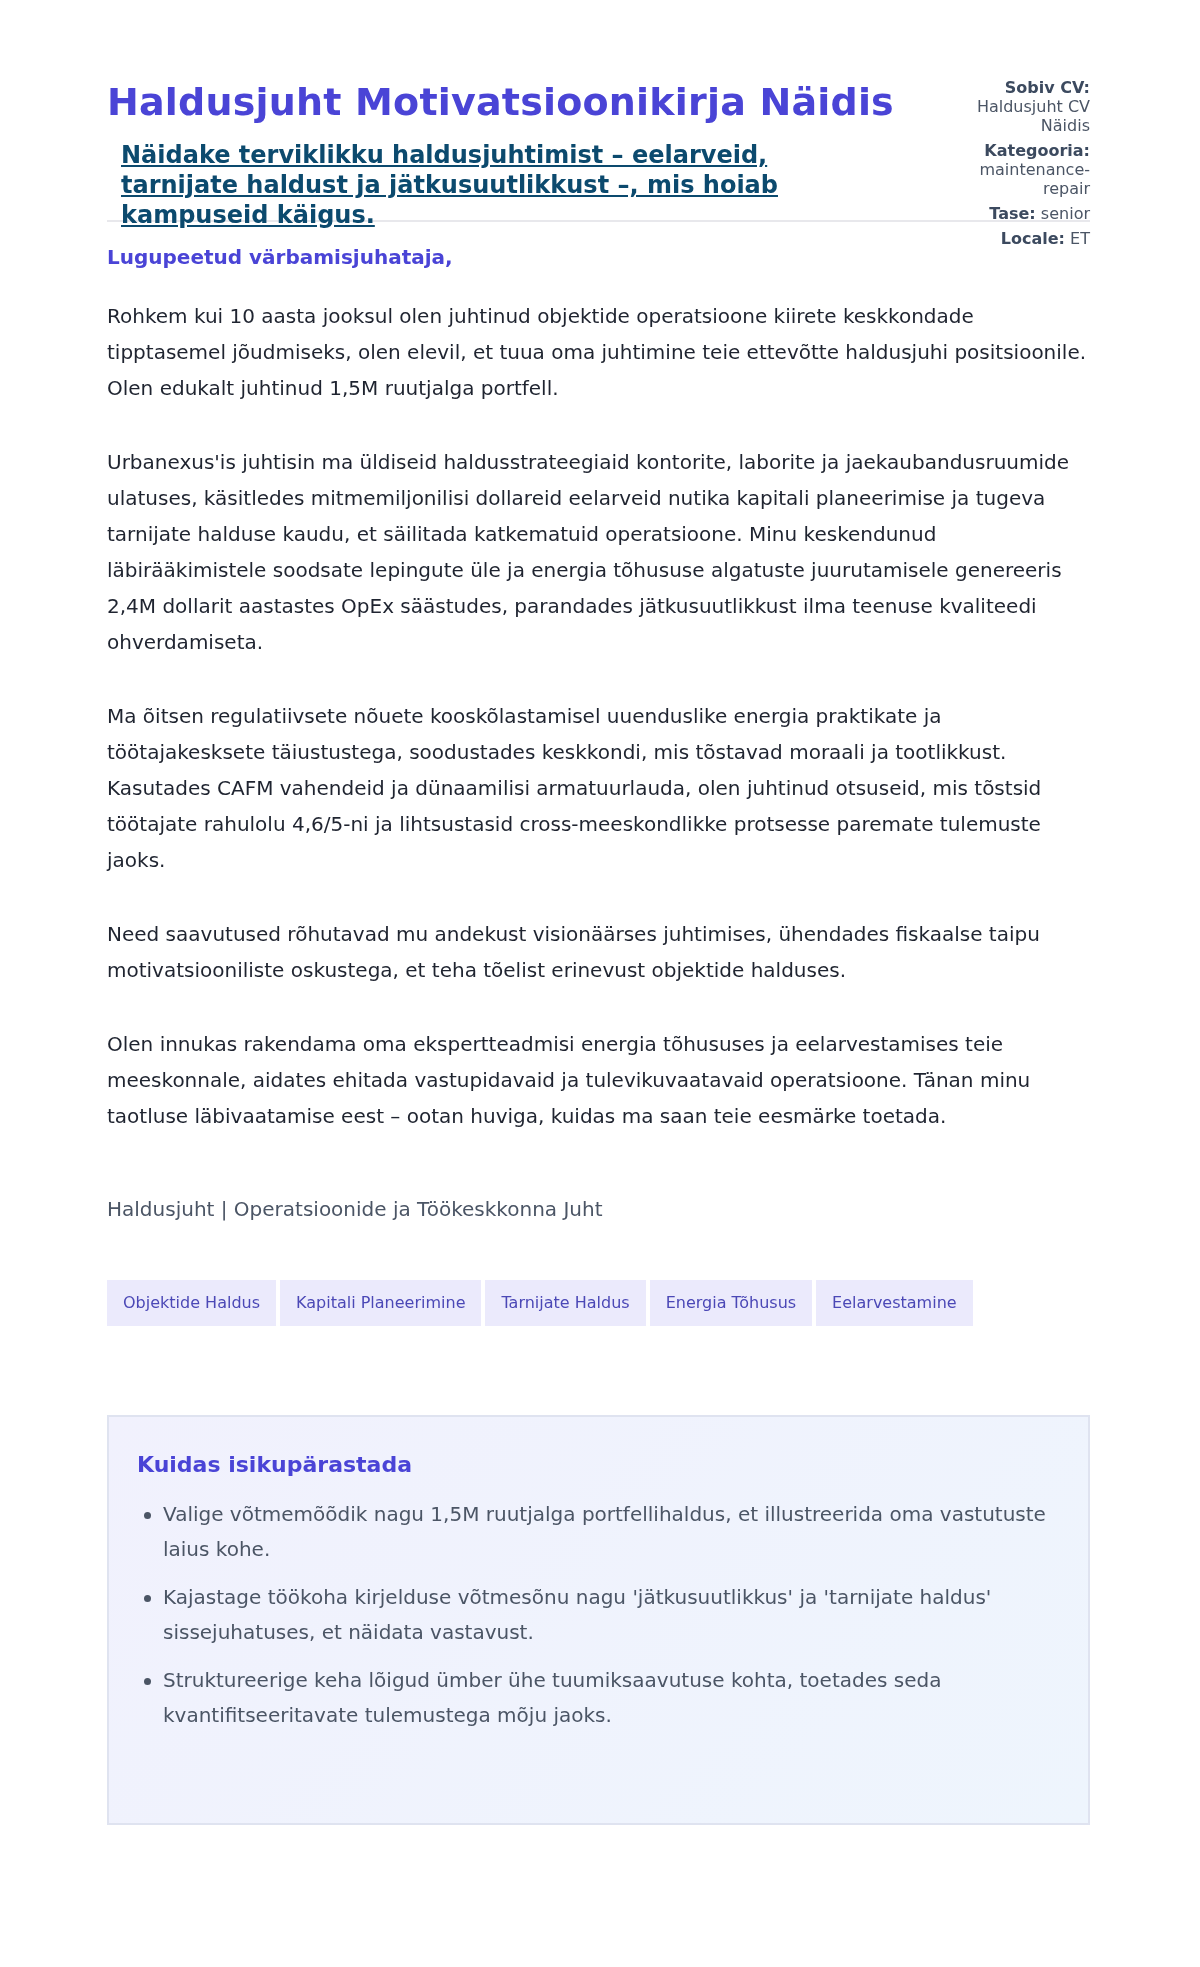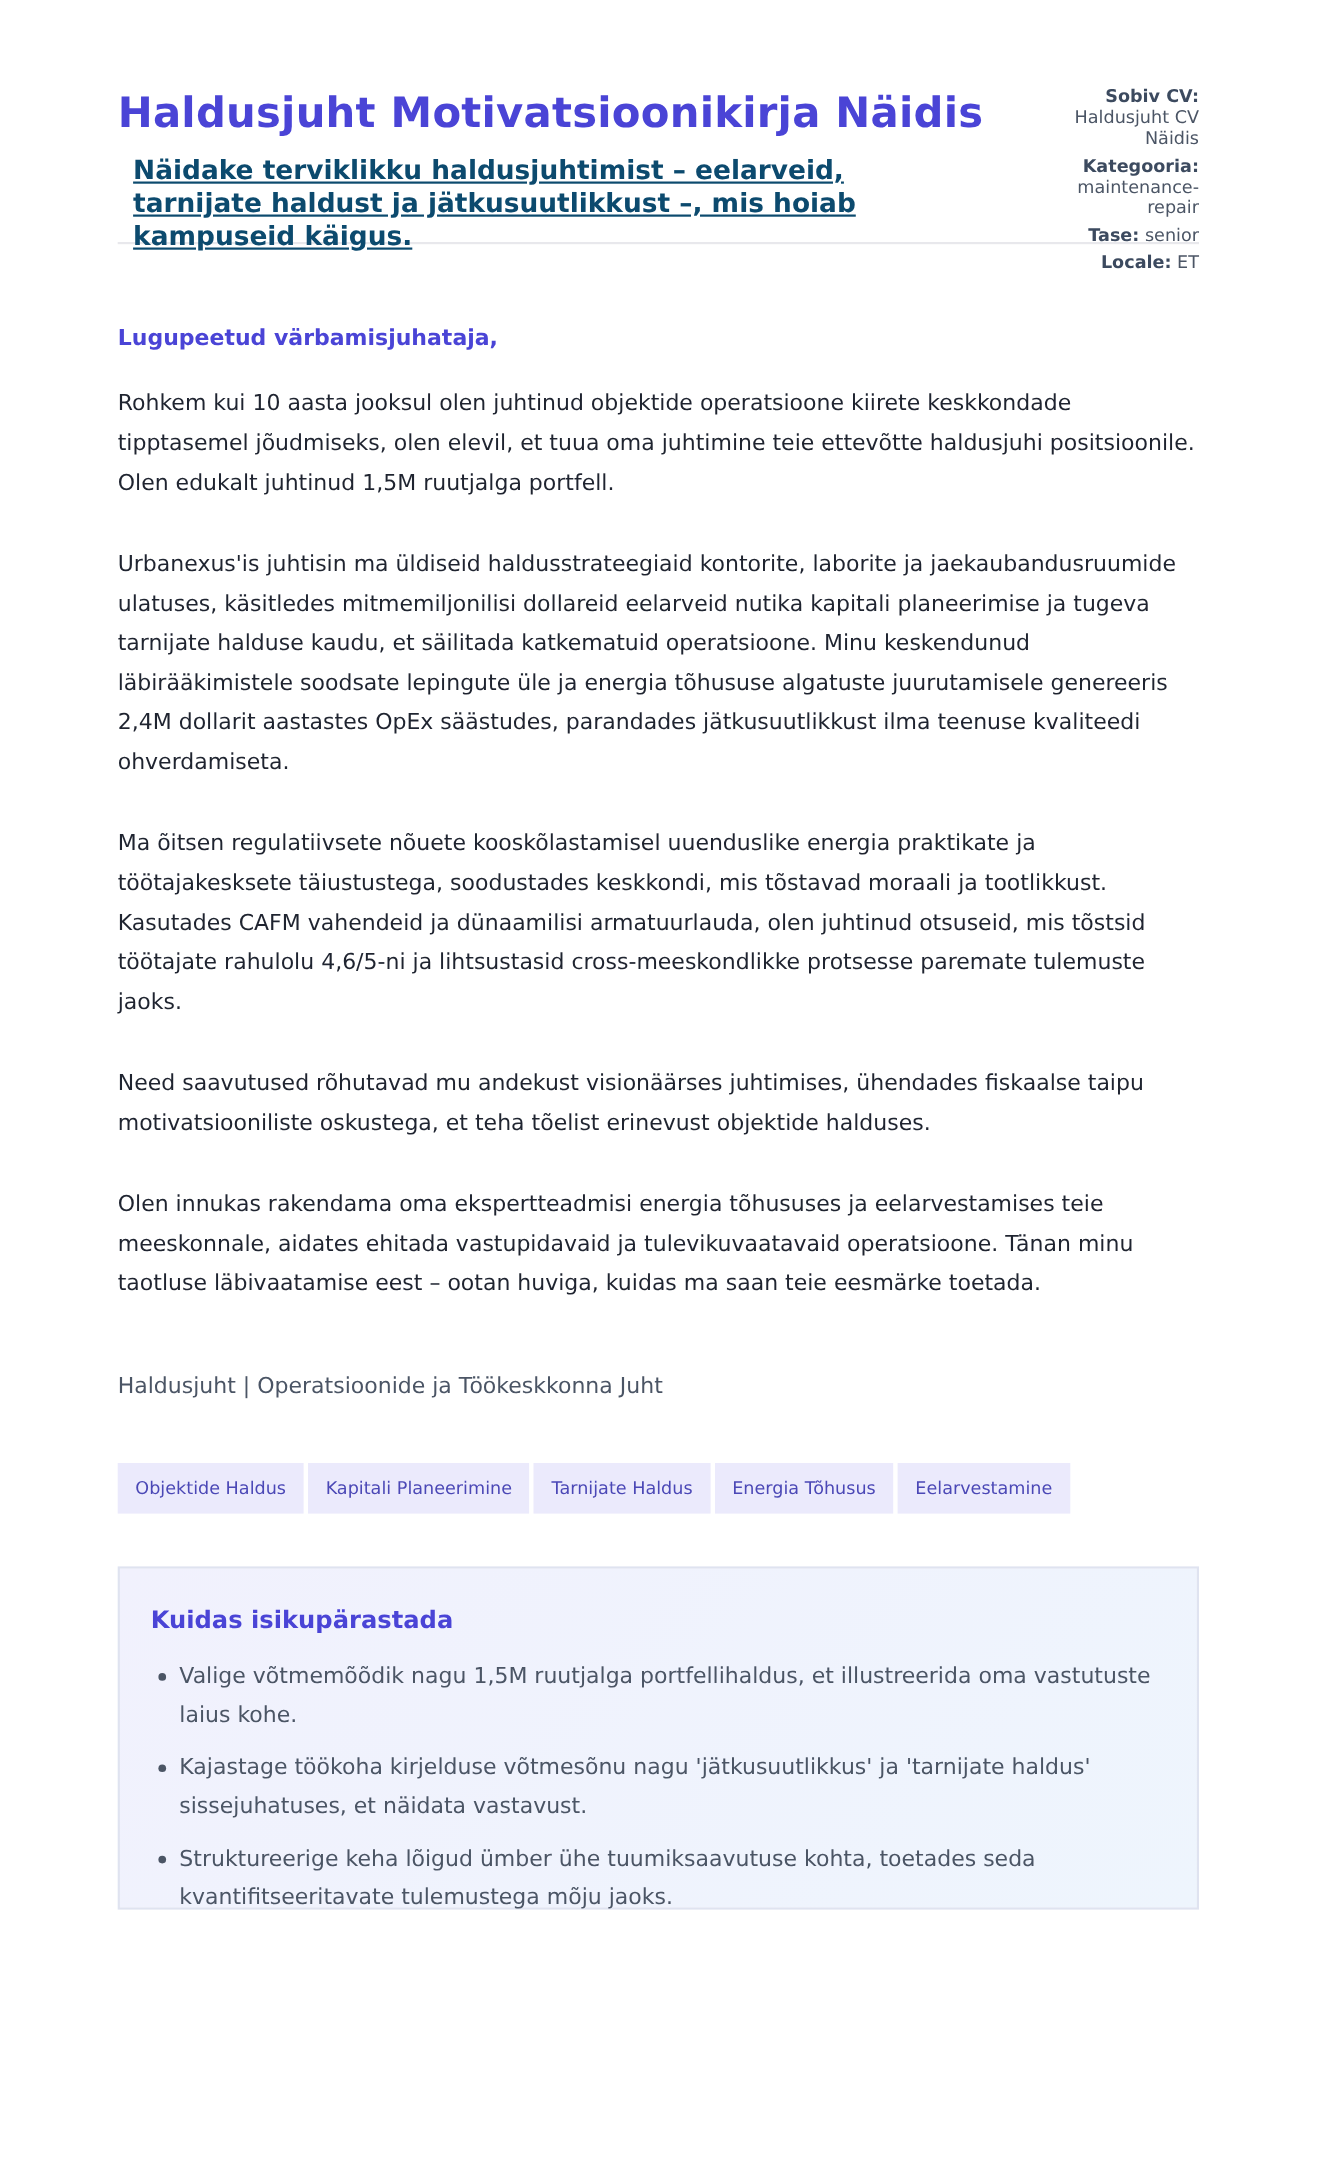--- a/index.html
+++ b/index.html
@@ -54,21 +54,21 @@
       font-size: 16px;
       color: #4b5565;
       line-height: 19px;
     }
     .meta-item { margin-bottom: 6px; }
     .meta-label {
       font-weight: bold;
       color: #3c4a5f;
     }
     .salutation {
-      margin-top: 72px;
+      margin-top: 22px;
       font-size: 20px;
       font-weight: bold;
       color: #4a44d6;
       line-height: 26px;
     }
     .body-text {
       margin-top: 28px;
     }
     .para {
       font-size: 20px;
@@ -99,27 +99,27 @@
     .tag {
       background: #ebeafc;
       color: #4b48b6;
       font-size: 16px;
       padding: 0 16px;
       height: 46px;
       line-height: 46px;
       white-space: nowrap;
     }
     .tips {
-      margin-top: 48px;
+      margin-top: 89px;
       border: 2px solid #dfe3f0;
       background: linear-gradient(135deg, #f1f1fd 0%, #eef5fd 100%);
       padding: 34px 28px 26px 28px;
       box-sizing: border-box;
       width: 983px;
-      height: 312px;
+      height: 410px;
     }
     .tips-title {
       font-size: 22px;
       font-weight: bold;
       color: #4a44d6;
       line-height: 28px;
       margin: 0 0 18px 0;
     }
     .tips-list {
       list-style: none;

